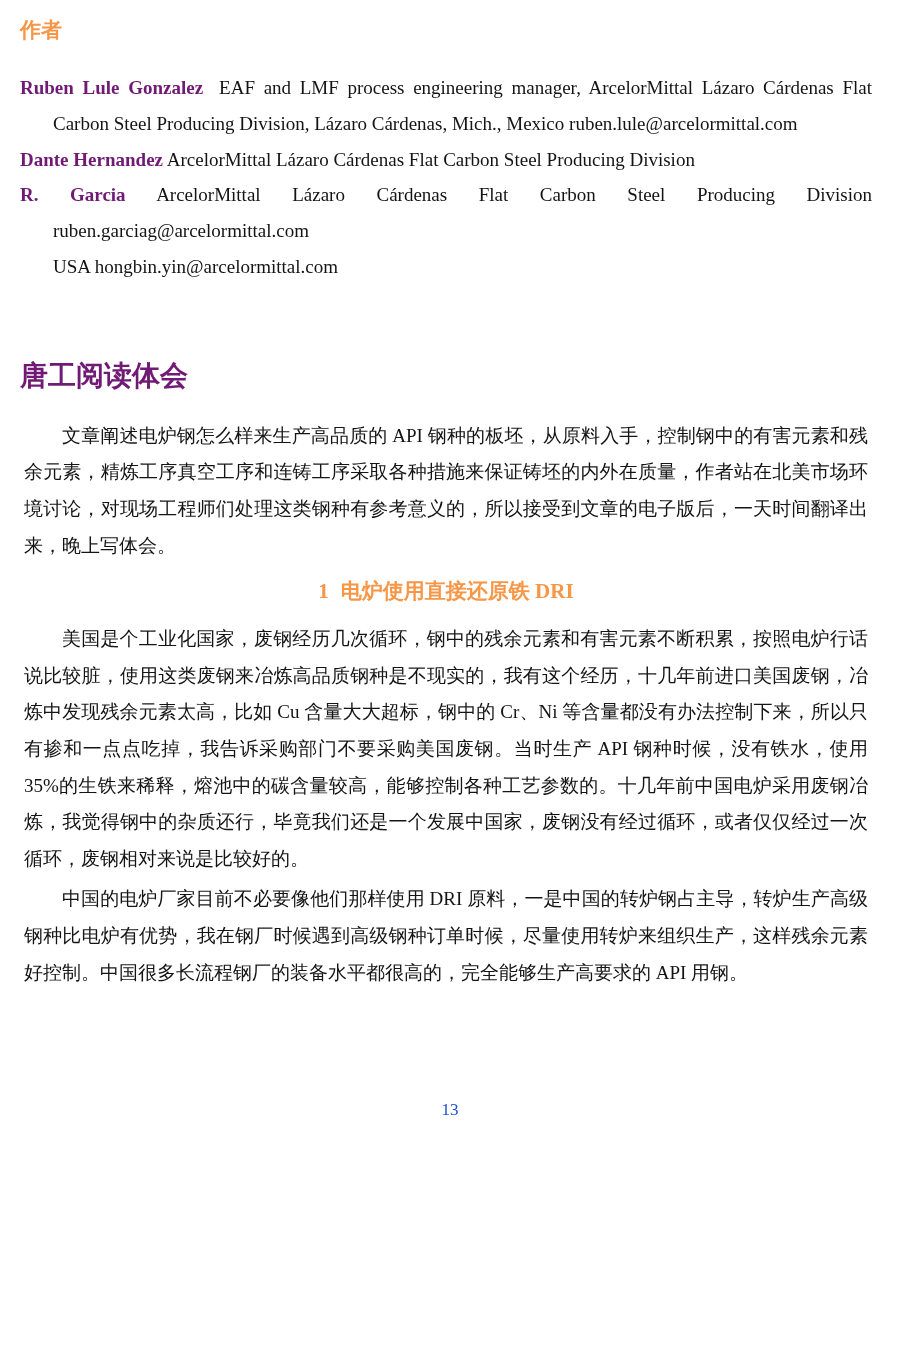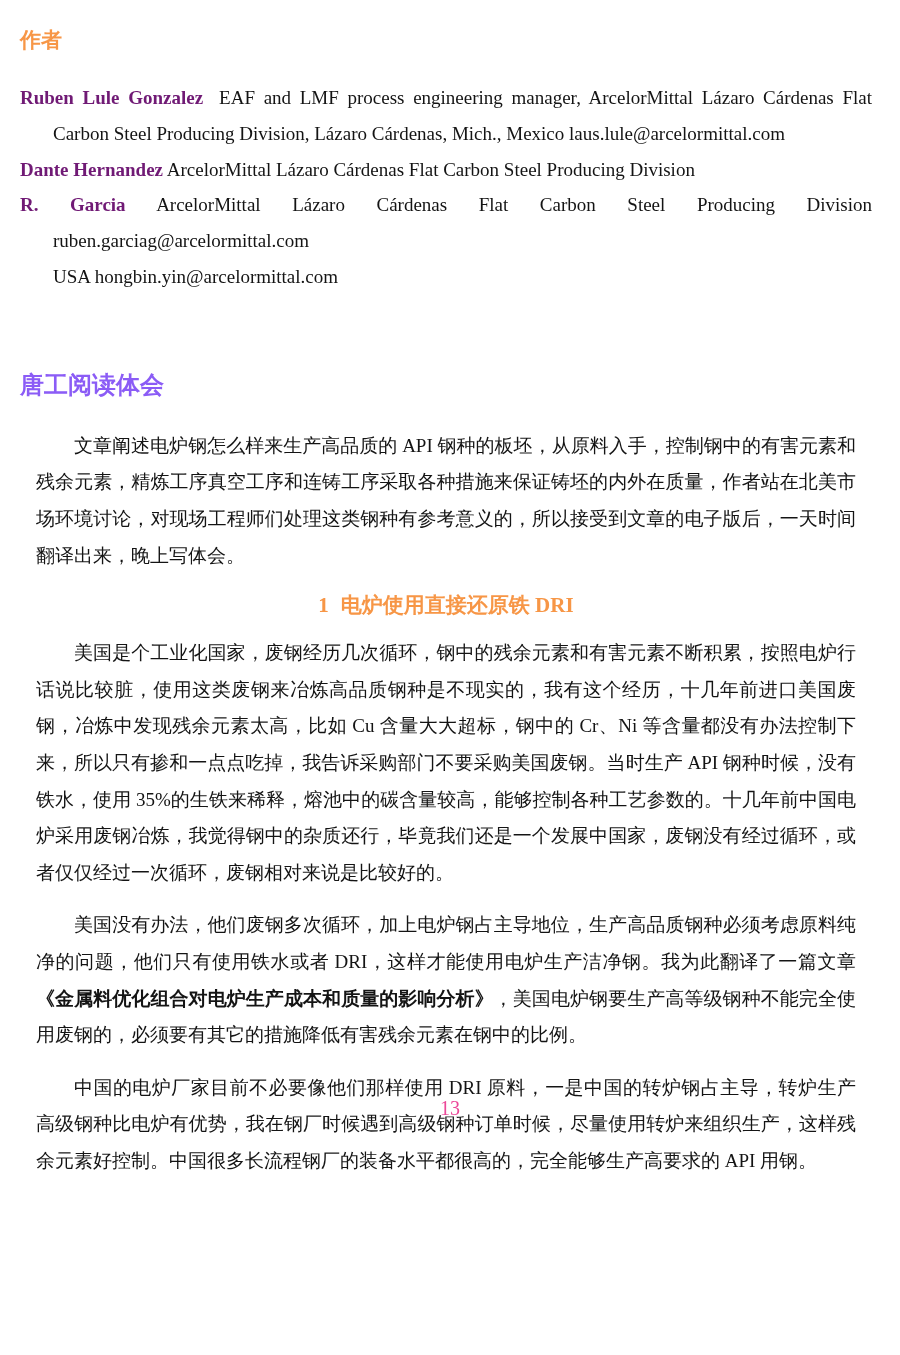--- a/index.html
+++ b/index.html
@@ -6,35 +6,35 @@
   body{
     width:900px;height:1355px;
     font-family:"Liberation Serif","DejaVu Serif",serif;
     color:#141414;
     overflow:hidden;
   }
   .page{
     position:relative;
     box-sizing:border-box;
     width:900px;height:1146px;
-    padding:24px 28px 0 20px;
+    padding:14px 28px 0 20px;
   }
   
   .h-orange{
     color:#F79646;
     font-weight:bold;
     font-size:21px;
     line-height:27px;
     margin:0;
   }
   .h-authors{margin-top:3px;}
   .h-blue{
-    color:#8b5cf6;
+    color:#701a75;
     font-weight:bold;
-    font-size:24px;
+    font-size:28px;
     line-height:37px;
     margin:72px 0 0 0;
   }
   .h-section{margin-top:12px;font-size:21px;line-height:31px;text-align:center;}
   .h-section .num{margin-right:12px;}
 
   
   .authors{
     margin-top:26px;
     font-size:19px;
@@ -46,47 +46,47 @@
   .jlast{text-align:justify;text-align-last:justify;}
   .cont{padding-left:33px;}
   .tab{display:inline-block;width:16px;}
 
   
   p.body{
     font-size:19px;
     line-height:36.6px;
     text-align:justify;
     text-indent:38px;
-    margin:16px;
+    margin:4px;
   }
   p.first{margin-top:24px;}
   p.afterh2{margin-top:14px;}
   .booktitle{font-weight:bold;}
 
   
   .footer{
     position:absolute;
     left:0;right:0;bottom:26px;
     text-align:center;
-    font-size:20px;
-    color:#ec4899;
+    font-size:17px;
+    color:#1d4ed8;
   }
 </style>
 </head>
 <body>
 
 <div class="page">
 
   <h1 class="h-orange h-authors">作者</h1>
 
   <div class="authors">
 
     <div class="entry">
       <div class="aline jlast"><span class="aname">Ruben Lule Gonzalez</span><span class="tab"></span><span>EAF and LMF process engineering manager, ArcelorMittal Lázaro Cárdenas Flat</span></div>
-      <div class="aline cont">Carbon Steel Producing Division, Lázaro Cárdenas, Mich., Mexico laus.lule@arcelormittal.com</div>
+      <div class="aline cont">Carbon Steel Producing Division, Lázaro Cárdenas, Mich., Mexico ruben.lule@arcelormittal.com</div>
     </div>
 
 
     <div class="entry">
       <div class="aline"><span class="aname">Dante Hernandez</span> <span>ArcelorMittal Lázaro Cárdenas Flat Carbon Steel Producing Division</span></div>
     </div>
 
     <div class="entry">
       <div class="aline jlast"><span class="aname">R. Garcia</span> <span>ArcelorMittal Lázaro Cárdenas Flat Carbon Steel Producing Division</span></div>
       <div class="aline cont">ruben.garciag@arcelormittal.com</div>
@@ -100,19 +100,18 @@
   </div>
 
   <h1 class="h-blue">唐工阅读体会</h1>
 
   <p class="body first">文章阐述电炉钢怎么样来生产高品质的 API 钢种的板坯，从原料入手，控制钢中的有害元素和残余元素，精炼工序真空工序和连铸工序采取各种措施来保证铸坯的内外在质量，作者站在北美市场环境讨论，对现场工程师们处理这类钢种有参考意义的，所以接受到文章的电子版后，一天时间翻译出来，晚上写体会。</p>
 
   <h2 class="h-orange h-section"><span class="num">1</span><span>电炉使用直接还原铁 DRI</span></h2>
 
   <p class="body afterh2">美国是个工业化国家，废钢经历几次循环，钢中的残余元素和有害元素不断积累，按照电炉行话说比较脏，使用这类废钢来冶炼高品质钢种是不现实的，我有这个经历，十几年前进口美国废钢，冶炼中发现残余元素太高，比如 Cu 含量大大超标，钢中的 Cr、Ni 等含量都没有办法控制下来，所以只有掺和一点点吃掉，我告诉采购部门不要采购美国废钢。当时生产 API 钢种时候，没有铁水，使用 35%的生铁来稀释，熔池中的碳含量较高，能够控制各种工艺参数的。十几年前中国电炉采用废钢冶炼，我觉得钢中的杂质还行，毕竟我们还是一个发展中国家，废钢没有经过循环，或者仅仅经过一次循环，废钢相对来说是比较好的。</p>
 
-  <p class="body"><span>美国没有办法，他们废钢多次循环，加上电炉钢占主导地位，生产高品质钢种必须考虑原料纯净的问题，他们只有使用铁水或者 DRI，这样才能使用电炉生产洁净钢。我为此翻译了一篇文章</span><span class="booktitle">《金属料优化组合对电炉生产成本和质量的影响分析》</span><span>，美国电炉钢要生产高等级钢种不能完全使用废钢的，必须要有其它的措施降低有害残余元素在钢中的比例。</span></p>
 
   <p class="body">中国的电炉厂家目前不必要像他们那样使用 DRI 原料，一是中国的转炉钢占主导，转炉生产高级钢种比电炉有优势，我在钢厂时候遇到高级钢种订单时候，尽量使用转炉来组织生产，这样残余元素好控制。中国很多长流程钢厂的装备水平都很高的，完全能够生产高要求的 API 用钢。</p>
 
   <div class="footer">13</div>
 
 </div>
 
 </body></html>

